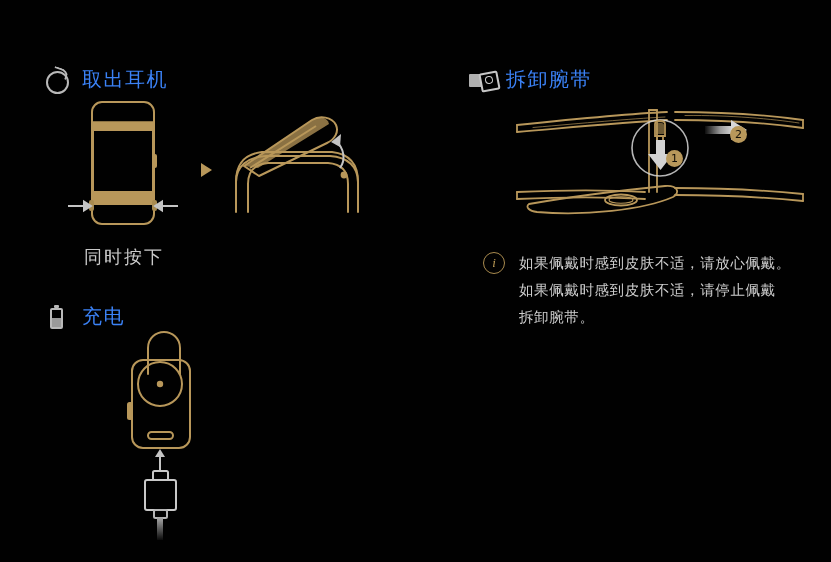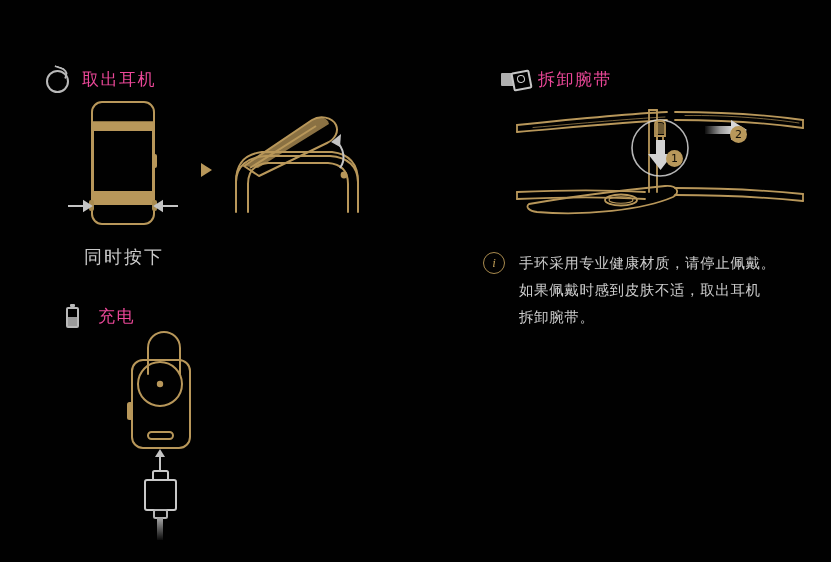--- a/index.html
+++ b/index.html
@@ -8,21 +8,21 @@
     background:#010101;
     font-family:"Liberation Sans","DejaVu Sans",sans-serif;
     color:#cccccc;
   }
   .stage{position:absolute;inset:0;}
   .abs{position:absolute;}
 
   
   .section-head{display:flex;align-items:center;gap:12px;}
   .section-head .head-label{
-    font-size:17px;color:#ec4899;letter-spacing:1.5px;white-space:nowrap;
+    font-size:20px;color:#3b82f6;letter-spacing:1.5px;white-space:nowrap;
   }
   .head-icon{width:26px;height:26px;position:relative;flex:none;}
 
   
   .ic-earbud{position:absolute;left:2px;top:4px;width:19px;height:19px;
     border:2px solid #b9b9b9;border-radius:50% 50% 50% 50%;}
   .ic-earbud-tail{position:absolute;left:9px;top:1px;width:13px;height:8px;
     border-top:2px solid #b9b9b9;border-right:2px solid #b9b9b9;
     border-radius:0 60% 0 0;transform:rotate(18deg);}
 
@@ -125,21 +125,21 @@
 
       <circle cx="116" cy="65" r="3.4" fill="#b8975a"></circle>
 
       <g fill="#c4c4c4" stroke="#c4c4c4" stroke-width="2">
         <path d="M112 58 C118 50, 116 38, 108 31" fill="none"></path>
         <polygon points="103,32 113,24 112,37" stroke="none"></polygon>
       </g>
     </svg>
   </div>
 
-  <div class="abs section-head" style="left:60px;top:303px;">
+  <div class="abs section-head" style="left:44px;top:303px;">
     <span class="head-icon">
       <span class="ic-batt-cap"></span>
         <span class="ic-batt-body"></span>
         <span class="ic-batt-fill"></span>
     </span>
     <span class="head-label">充电</span>
   </div>
 
   <div class="abs" style="left:112px;top:328px;">
     <svg width="96" height="212" viewBox="0 0 96 212">
@@ -167,21 +167,21 @@
       <defs>
         <linearGradient id="cableFade" x1="0" y1="0" x2="0" y2="1">
           <stop offset="0%" stop-color="#aeaeae"></stop>
           <stop offset="100%" stop-color="#0a0a0a"></stop>
         </linearGradient>
       </defs>
       <rect x="45" y="189" width="6" height="23" fill="url(#cableFade)"></rect>
     </svg>
   </div>
 
-  <div class="abs section-head" style="left:500px;top:66px;">
+  <div class="abs section-head" style="left:468px;top:66px;">
     <span class="head-icon">
       <span class="ic-band-blk"></span>
         <span class="ic-band-sq"></span>
         <span class="ic-band-dot"></span>
     </span>
     <span class="head-label">拆卸腕带</span>
   </div>
 
   <div class="abs" style="left:515px;top:100px;">
     <svg width="290" height="125" viewBox="0 0 290 125">
@@ -245,19 +245,19 @@
 
   <div class="abs badge" style="left:666px;top:150px;">1</div>
   <div class="abs badge" style="left:730px;top:126px;">2</div>
 
   <div class="abs note" style="left:483px;top:250px;width:330px;">
     <span class="note-icon">
       <span class="note-circle"></span>
         <span class="note-i">i</span>
     </span>
     <span class="note-lines">
-      <div>手环采用专业健康材质，请停止佩戴。</div>
-      <div>如果佩戴时感到皮肤不适，取出耳机</div>
+      <div>如果佩戴时感到皮肤不适，请放心佩戴。</div>
+      <div>如果佩戴时感到皮肤不适，请停止佩戴</div>
       <div>拆卸腕带。</div>
     </span>
   </div>
 
 </div>
 
 </body></html>

